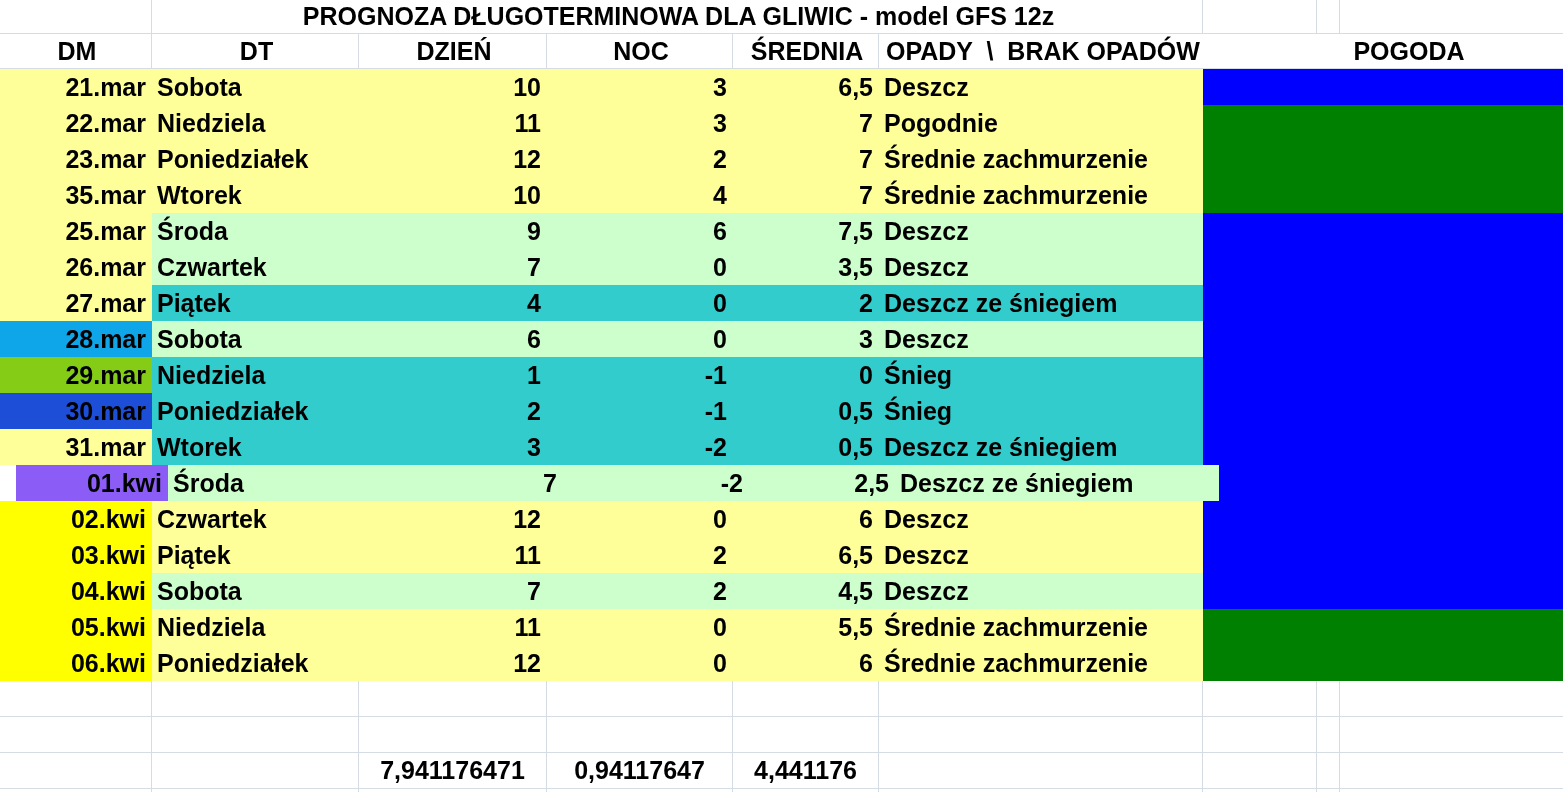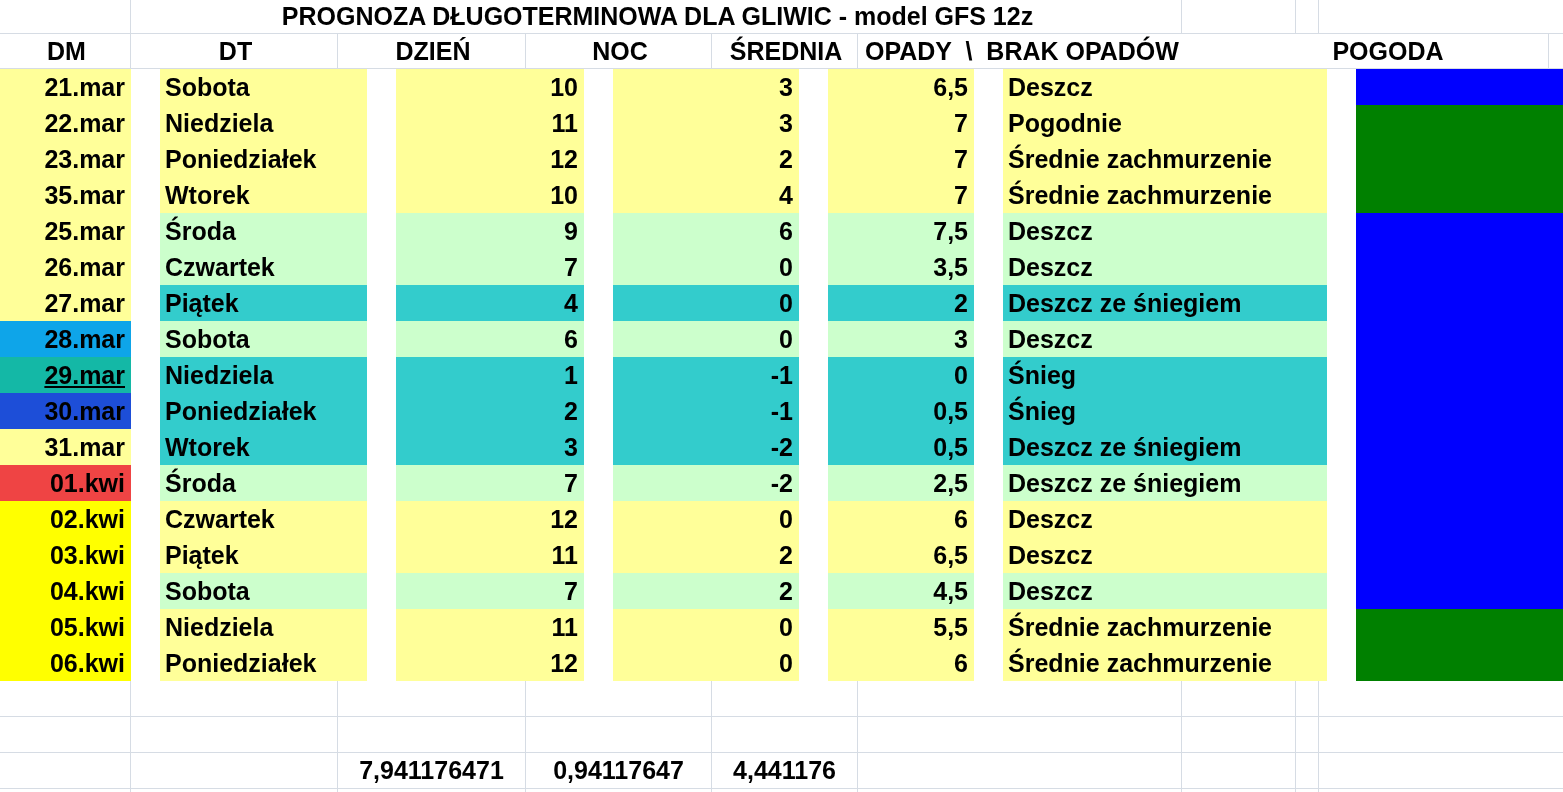--- a/index.html
+++ b/index.html
@@ -9,27 +9,27 @@
     background:#ffffff;
     font-family:"Liberation Sans", sans-serif;
     font-weight:bold;
     font-size:25px;
     color:#000;
     overflow:hidden;
   }
   .r{display:flex;box-sizing:border-box;}
   .c{box-sizing:border-box;flex:0 0 auto;white-space:nowrap;overflow:hidden;}
   
-  .cA{width:131px}.cB{width:207px}.cC{width:188px}.cD{width:186px}.cE{width:146px}
+  .cA{width:152px}.cB{width:207px}.cC{width:188px}.cD{width:186px}.cE{width:146px}
   .cF{width:324px}.cG{width:114px}.cH{width:23px}.cI{width:230px}
   .cBF{width:1051px}      
   .cGHI{width:367px}      
   .row-title{height:34px;line-height:33px;}
   .row-header{height:35px;line-height:34px;}
-  .row-data{height:36px;line-height:36px;gap:29px;}
+  .row-data{height:36px;line-height:36px;}
   .row-empty{height:36px;}
   .row-stats{height:36px;line-height:35px;}
   .row-sliver{height:3px;}
   .gb{border-bottom:1px solid #d6dce4;}
   .gr{border-right:1px solid #d6dce4;}
   .right{text-align:right;}
   .center{text-align:center;}
   .pl3{padding-left:3px;text-align:center;}
   .pl5{padding-left:5px;}
   .pr6{padding-right:6px;}
@@ -125,21 +125,21 @@
       <div class="r row-data">
         <div class="c cA right pr6" style="background: #0ea5e9;">28.mar</div>
         <div class="c cB pl5" style="background: rgb(204, 255, 204);">Sobota</div>
         <div class="c cC right pr6" style="background: rgb(204, 255, 204);">6</div>
         <div class="c cD right pr6" style="background: rgb(204, 255, 204);">0</div>
         <div class="c cE right pr6" style="background: rgb(204, 255, 204);">3</div>
         <div class="c cF pl5" style="background: rgb(204, 255, 204);">Deszcz</div>
         <div class="c cGHI" style="background: rgb(0, 0, 255);"></div>
       </div>
       <div class="r row-data">
-        <div class="c cA right pr6" style="background: #14b8a6; text-decoration: underline;">29.mar</div>
+        <div class="c cA right pr6" style="background: #84cc16;">29.mar</div>
         <div class="c cB pl5" style="background: rgb(51, 204, 204);">Niedziela</div>
         <div class="c cC right pr6" style="background: rgb(51, 204, 204);">1</div>
         <div class="c cD right pr6" style="background: rgb(51, 204, 204);">-1</div>
         <div class="c cE right pr6" style="background: rgb(51, 204, 204);">0</div>
         <div class="c cF pl5" style="background: rgb(51, 204, 204);">Śnieg</div>
         <div class="c cGHI" style="background: rgb(0, 0, 255);"></div>
       </div>
       <div class="r row-data">
         <div class="c cA right pr6" style="background: #1d4ed8;">30.mar</div>
         <div class="c cB pl5" style="background: rgb(51, 204, 204);">Poniedziałek</div>
@@ -152,21 +152,21 @@
       <div class="r row-data">
         <div class="c cA right pr6" style="background: rgb(255, 255, 153);">31.mar</div>
         <div class="c cB pl5" style="background: rgb(51, 204, 204);">Wtorek</div>
         <div class="c cC right pr6" style="background: rgb(51, 204, 204);">3</div>
         <div class="c cD right pr6" style="background: rgb(51, 204, 204);">-2</div>
         <div class="c cE right pr6" style="background: rgb(51, 204, 204);">0,5</div>
         <div class="c cF pl5" style="background: rgb(51, 204, 204);">Deszcz ze śniegiem</div>
         <div class="c cGHI" style="background: rgb(0, 0, 255);"></div>
       </div>
       <div class="r row-data">
-        <div class="c cA right pr6" style="background: #ef4444;">01.kwi</div>
+        <div class="c cA right pr6" style="background: #8b5cf6; margin-left: 16px;">01.kwi</div>
         <div class="c cB pl5" style="background: rgb(204, 255, 204);">Środa</div>
         <div class="c cC right pr6" style="background: rgb(204, 255, 204);">7</div>
         <div class="c cD right pr6" style="background: rgb(204, 255, 204);">-2</div>
         <div class="c cE right pr6" style="background: rgb(204, 255, 204);">2,5</div>
         <div class="c cF pl5" style="background: rgb(204, 255, 204);">Deszcz ze śniegiem</div>
         <div class="c cGHI" style="background: rgb(0, 0, 255);"></div>
       </div>
       <div class="r row-data">
         <div class="c cA right pr6" style="background: rgb(255, 255, 0);">02.kwi</div>
         <div class="c cB pl5" style="background: rgb(255, 255, 153);">Czwartek</div>

